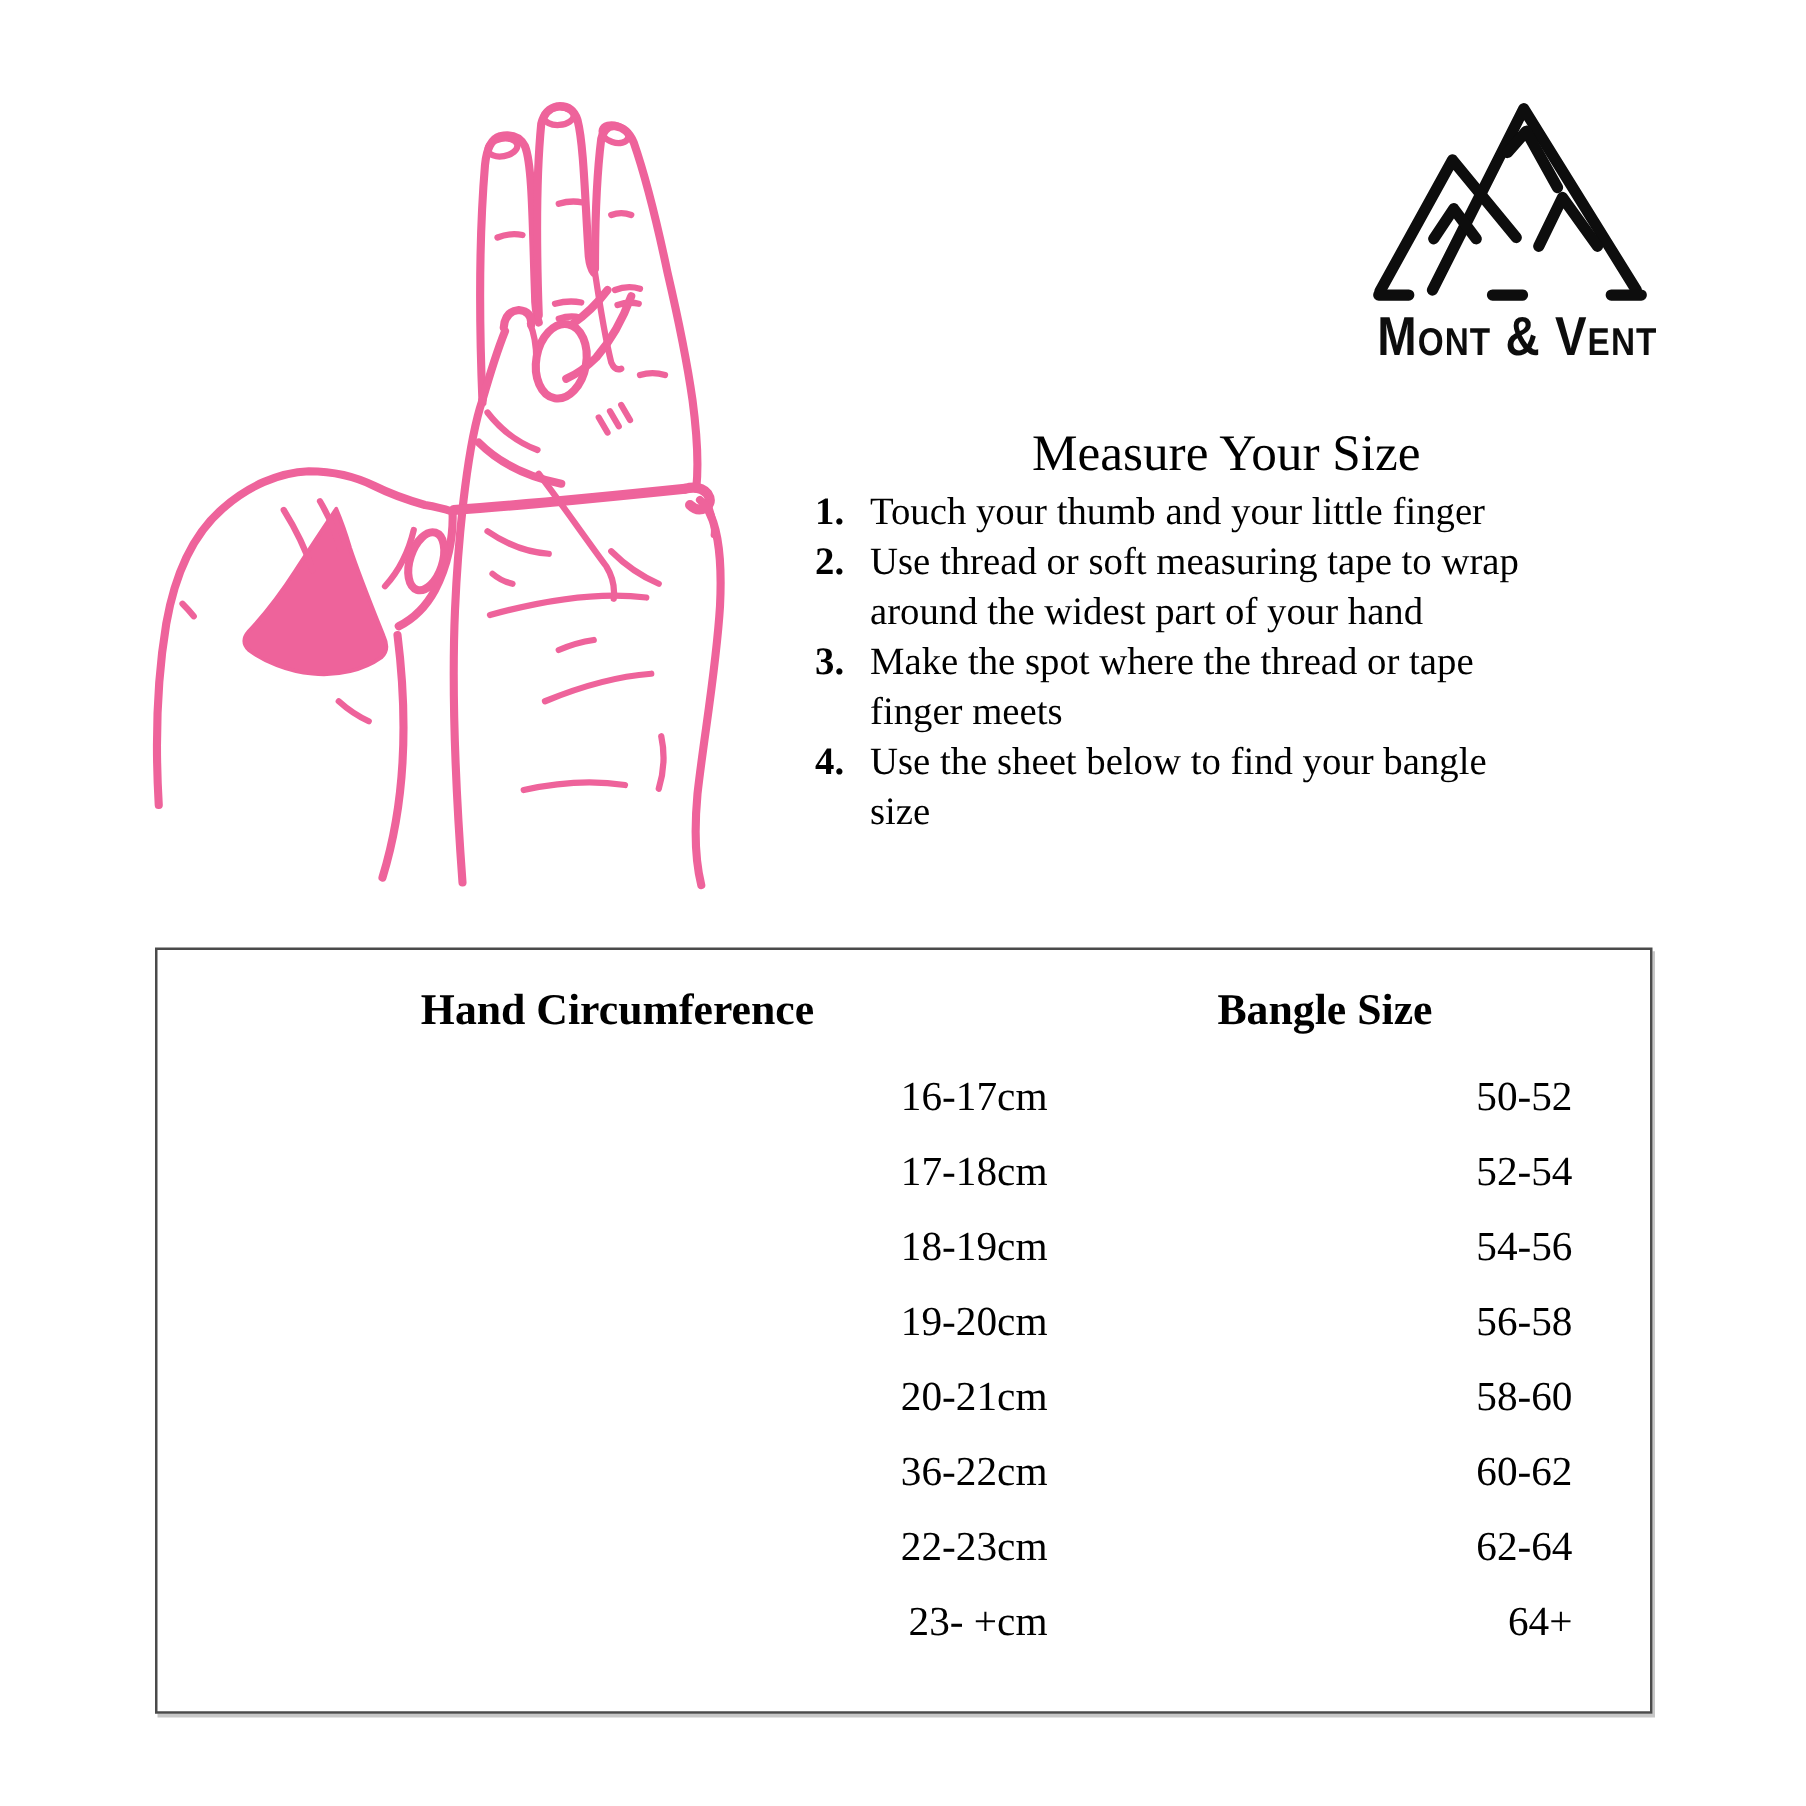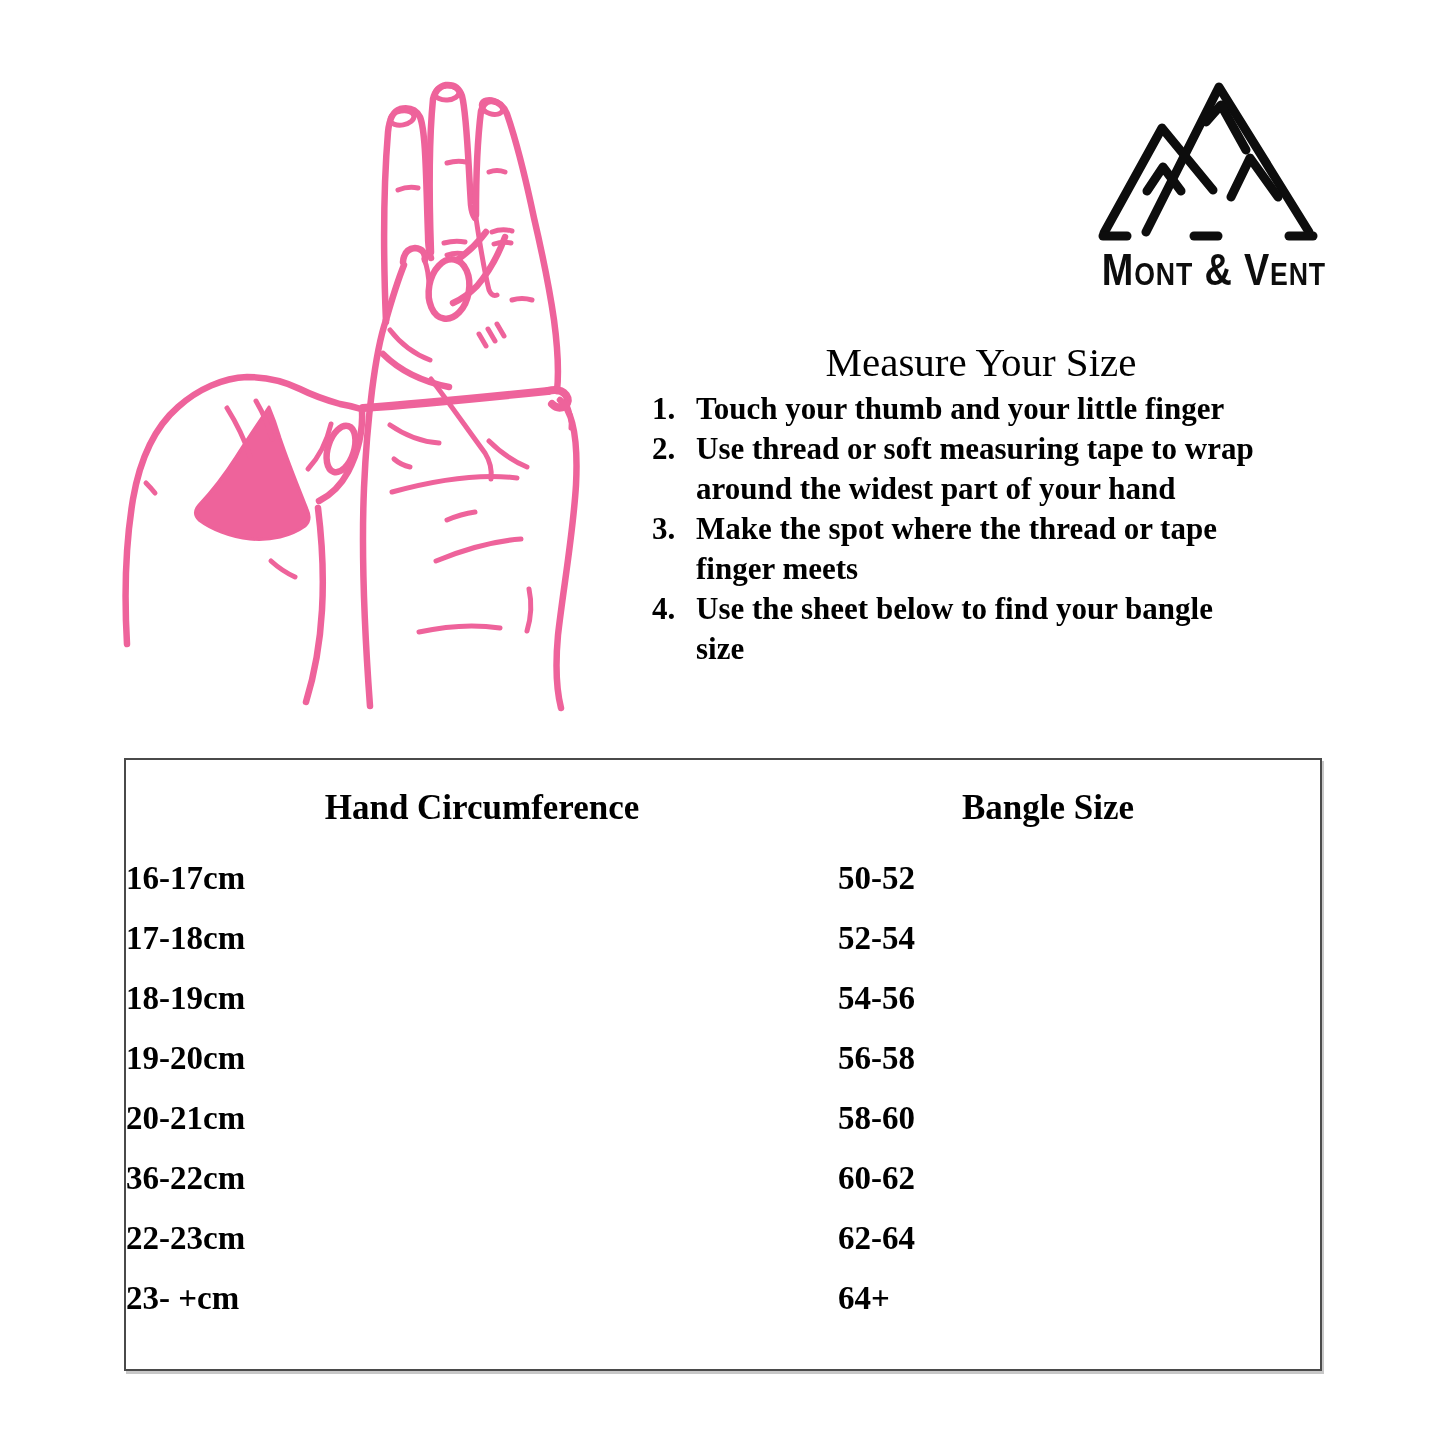--- a/index.html
+++ b/index.html
@@ -26,38 +26,38 @@
   .title{
     position:absolute;left:650px;top:339px;width:662px;margin:0;
     font-size:41px;line-height:46px;font-weight:400;text-align:center;
   }
   .steps{
     position:absolute;left:652px;top:389px;width:672px;margin:0;padding:0;
     list-style:none;counter-reset:step;
   }
   .steps li{
     position:relative;counter-increment:step;padding-left:44px;
-    font-size:31px;line-height:40px;font-weight:700;
+    font-size:31px;line-height:40px;font-weight:400;
   }
   .steps li::before{
     content:counter(step) ".";position:absolute;left:0;top:0;
     font-weight:700;font-size:31px;line-height:40px;
   }
   .step-line{display:block;}
   
   .size-table{
     position:absolute;left:124px;top:758px;width:1198px;height:613px;
     border:2px solid #4a4a4a;box-sizing:border-box;background:#ffffff;
     box-shadow:2px 3px 0 rgba(0,0,0,0.22);
   }
-  .t-head{display:grid;grid-template-columns:712px 420px;margin-top:24px;}
+  .t-head{display:grid;grid-template-columns:712px 420px;margin-top:24px;padding-left:12px;}
   .t-head div{font-size:35px;font-weight:700;text-align:center;line-height:48px;}
   .t-body{margin-top:16px;}
   .t-row{display:grid;grid-template-columns:712px 420px;height:60px;}
-  .t-row div{font-size:33px;font-weight:700;text-align:left;line-height:60px;}
+  .t-row div{font-size:33px;font-weight:400;text-align:right;line-height:60px;}
 </style>
 </head>
 <body>
 
 <div class="canvas">
 
   <svg class="hand-svg" viewBox="0 0 1445 1445" aria-hidden="true">
 
     <path class="st" d="M386 320 C375 352,367 420,364 488 C361 558,365 638,370 706"></path>
 

